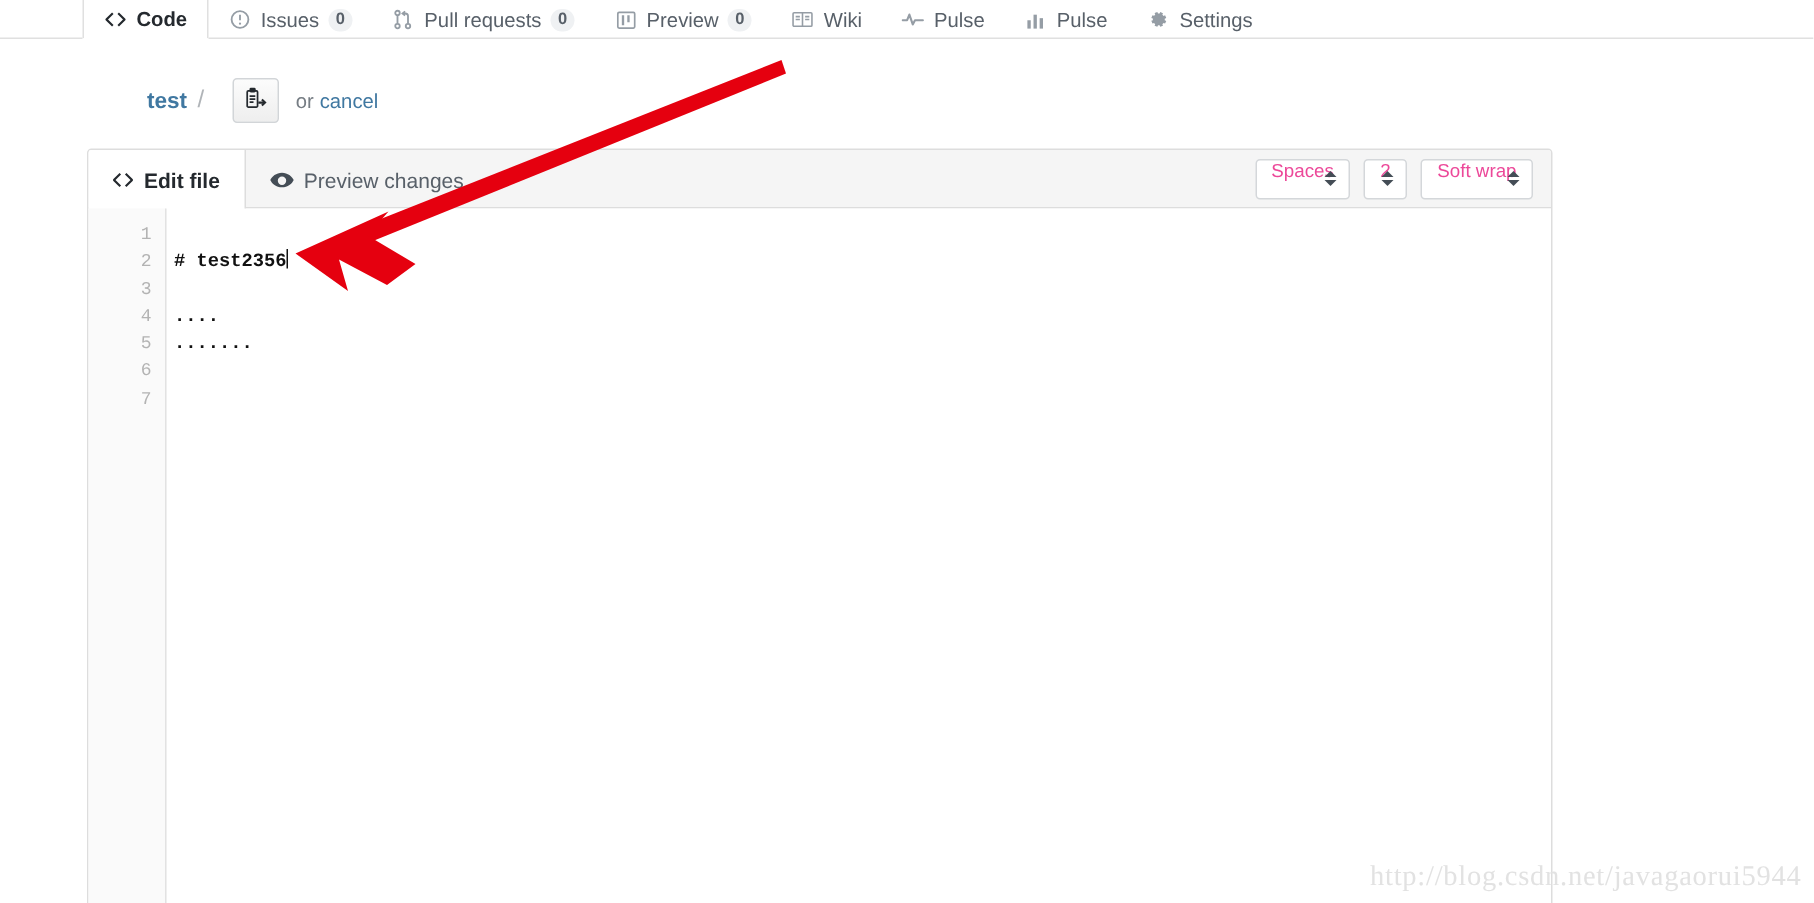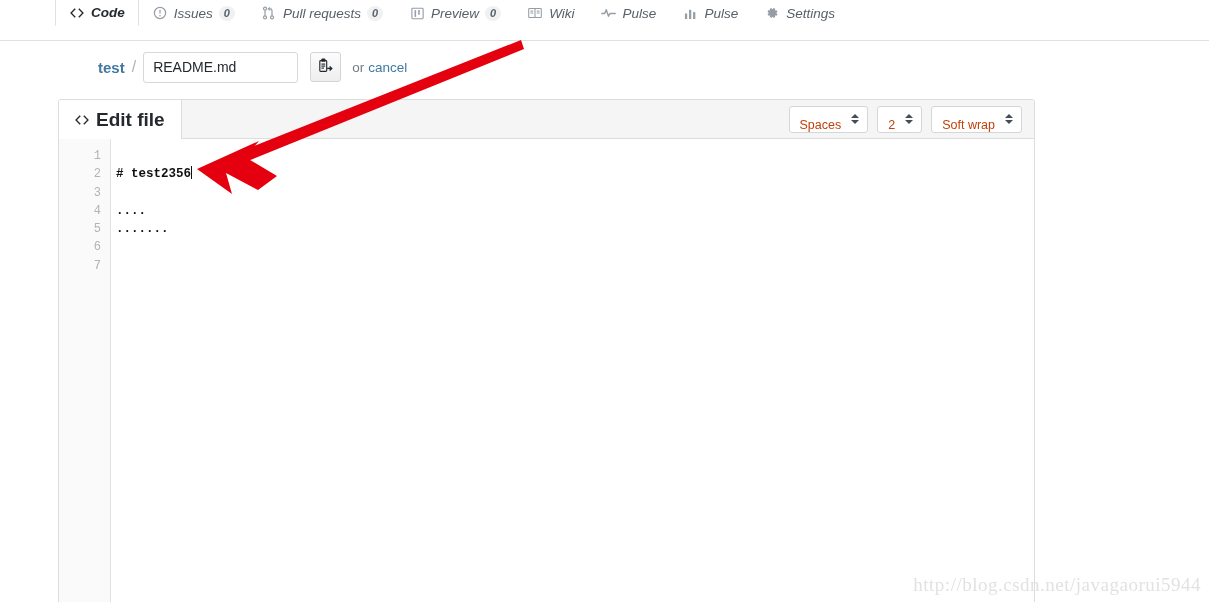--- a/index.html
+++ b/index.html
@@ -17,28 +17,27 @@
     color: #24292e;
     -webkit-font-smoothing: antialiased;
   }
 
   
   .repo-nav {
     position: absolute;
     left: 0;
     top: 0;
     width: 1209px;
-    height: 41px;
+    height: 26px;
     border-bottom: 1px solid #e0e0e0;
     display: flex;
     align-items: stretch;
     padding-left: 55px;
     box-sizing: border-box;
     background: #ffffff;
-    font-style: italic;
   }
   .nav-tab {
     display: flex;
     align-items: center;
     gap: 6px;
     padding: 0 13px;
     font-size: 13.5px;
     color: #586069;
     height: 26px;
     box-sizing: border-box;
@@ -163,21 +162,21 @@
     display: flex;
     align-items: stretch;
     box-sizing: border-box;
     position: relative;
   }
   .ed-tab {
     display: flex;
     align-items: center;
     gap: 7px;
     padding: 0 16px;
-    font-size: 19px;
+    font-size: 14px;
     color: #586069;
     height: 39px;
     box-sizing: border-box;
     cursor: pointer;
     white-space: nowrap;
   }
   .ed-tab.active {
     background: #ffffff;
     color: #24292e;
     font-weight: bold;
@@ -195,29 +194,29 @@
   .tab-controls {
     margin-left: auto;
     display: flex;
     align-items: center;
     gap: 9px;
     padding-right: 12px;
   }
   .sel {
     position: relative;
     display: inline-flex;
-    align-items: flex-end;
+    align-items: flex-start;
     height: 27px;
     border: 1px solid #d4d7da;
     border-radius: 3px;
     background: #ffffff;
     box-sizing: border-box;
-    padding: 0 26px 0 10px;
+    padding: 0 10px 0 10px;
     font-size: 12.5px;
-    color: #c2410c;
+    color: #ec4899;
     cursor: pointer;
     white-space: nowrap;
   }
   .sel .arrows {
     position: absolute;
     right: 8px;
     top: 50%;
     transform: translateY(-50%);
     display: flex;
     flex-direction: column;
@@ -399,21 +398,20 @@
           <path d="M14.3 9.1l-1.2-.5a5.2 5.2 0 0 0 0-1.2l1.2-.5-.9-2.1-1.2.5a5.2 5.2 0 0 0-.9-.9l.5-1.2L9.7 2.2l-.5 1.2a5.2 5.2 0 0 0-1.2 0l-.5-1.2-2.1.9.5 1.2a5.2 5.2 0 0 0-.9.9l-1.2-.5-.9 2.1 1.2.5a5.2 5.2 0 0 0 0 1.2l-1.2.5.9 2.1 1.2-.5c.27.35.57.65.9.9l-.5 1.2 2.1.9.5-1.2a5.2 5.2 0 0 0 1.2 0l.5 1.2 2.1-.9-.5-1.2c.33-.25.63-.55.9-.9l1.2.5z"></path>
         </svg>
     </span>
     <span>Settings</span>
   </div>
 </div>
 
 <div class="file-head">
   <a class="repo-link">test</a>
   <span class="slash">/</span>
-  <input class="filename-input" type="text" value="README.md" style="">
   <button class="move-btn">
     <span>
       <svg width="15" height="16" viewBox="0 0 15 16" fill="none" stroke="#24292e" stroke-width="1.15">
         <path d="M2.6 2.6h5.3a0.8 0.8 0 0 1 0.8 0.8v9.2a0.8 0.8 0 0 1-0.8 0.8H2.6a0.8 0.8 0 0 1-0.8-0.8V3.4a0.8 0.8 0 0 1 0.8-0.8z"></path>
         <rect x="3.9" y="1.1" width="3" height="2" rx="0.4" fill="#24292e"></rect>
         <line x1="3.4" y1="6.1" x2="7.2" y2="6.1"></line>
         <line x1="3.4" y1="8.1" x2="7.2" y2="8.1"></line>
         <line x1="3.4" y1="10.1" x2="6" y2="10.1"></line>
         <line x1="9.2" y1="10.4" x2="13.4" y2="10.4" stroke-width="1.4"></line>
         <polyline points="11.6,8.4 13.7,10.4 11.6,12.4" stroke-width="1.4"></polyline>
@@ -427,20 +425,29 @@
 <div class="editor-panel">
 
   <div class="editor-tabbar">
     <div class="ed-tab active">
       <span class="ed-ico">
         <svg width="14" height="12" viewBox="0 0 14 12" fill="currentColor">
             <path d="M4.7 1.3 0.6 5.4a0.8 0.8 0 0 0 0 1.2l4.1 4.1 1-1L2 6l3.7-3.7zM9.3 1.3l-1 1L12 6l-3.7 3.7 1 1 4.1-4.1a0.8 0.8 0 0 0 0-1.2z"></path>
           </svg>
       </span>
       <span>Edit file</span>
+    </div>
+    <div class="ed-tab">
+      <span class="ed-ico">
+        <svg width="16" height="12" viewBox="0 0 16 11" fill="currentColor">
+            <path d="M8 0.6C4.2 0.6 1.2 3.1 0.2 5.5c1 2.4 4 4.9 7.8 4.9s6.8-2.5 7.8-4.9C14.8 3.1 11.8.6 8 .6zm0 8.2a2.8 2.8 0 1 1 0-5.6 2.8 2.8 0 0 1 0 5.6z"></path>
+            <circle cx="8" cy="5.5" r="1.5" fill="#f5f5f5"></circle>
+          </svg>
+      </span>
+      <span>Preview changes</span>
     </div>
 
     <div class="tab-controls">
       <div class="sel">
         <span>Spaces</span>
         <span class="arrows">
             <i class="up"></i>
             <i class="dn"></i>
           </span>
       </div>

